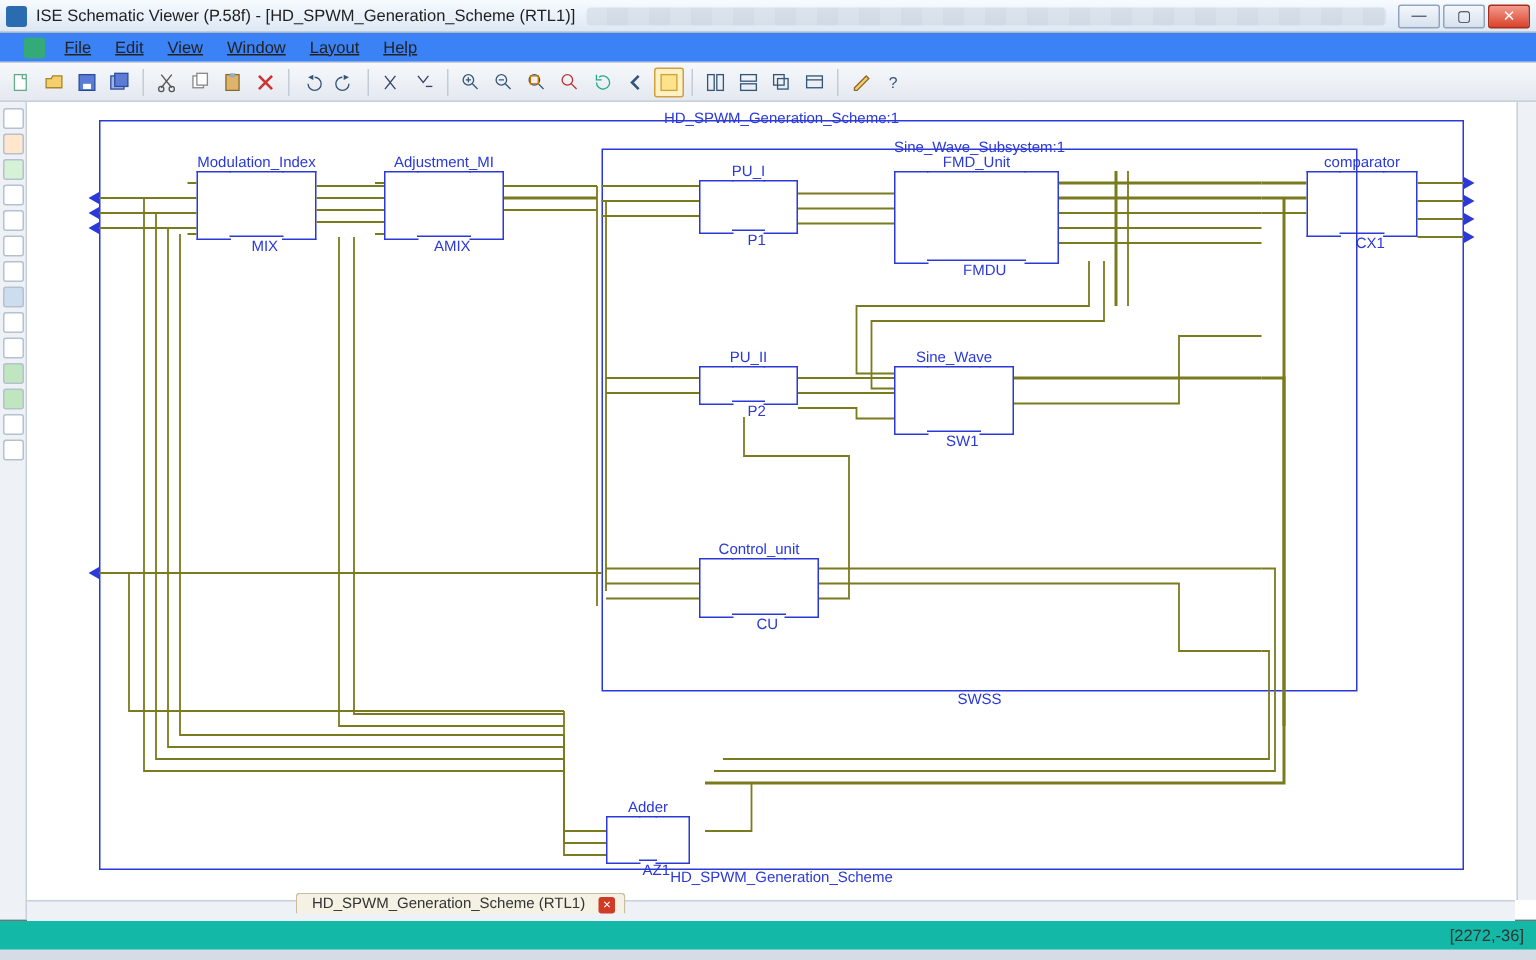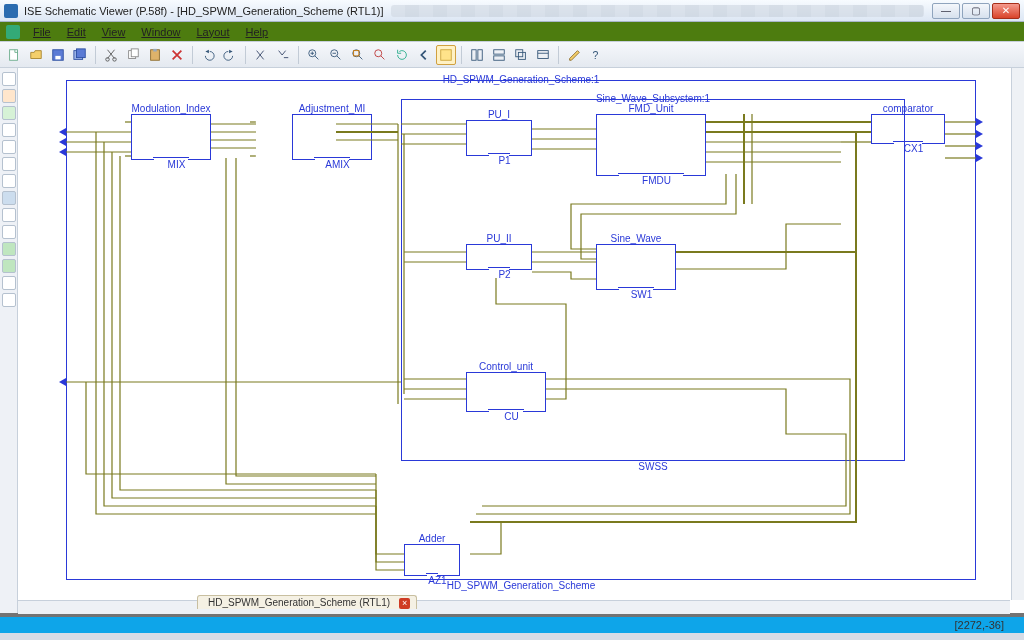--- a/index.html
+++ b/index.html
@@ -5,21 +5,21 @@
   * { box-sizing: border-box; margin: 0; padding: 0; }
   html, body { width: 1024px; height: 640px; overflow: hidden; font-family: "Segoe UI", Tahoma, sans-serif; font-size: 11px; background:#d6dce6; }
   
   .titlebar { height: 22px; background: linear-gradient(#f7fbff,#dde7f4); border-bottom:1px solid #a8b6c9; display:flex; align-items:center; padding:0 4px; }
   .titlebar .ico { width:14px;height:14px; background:#2b6cb0; border-radius:2px; margin-right:6px;}
   .titlebar .title { flex:0 0 auto; color:#222;}
   .titlebar .blurred { flex:1; margin:0 8px; height:12px; background:repeating-linear-gradient(90deg,#d0d8e2 0 14px,#c6cfda 14px 28px); border-radius:3px; filter:blur(0.5px); opacity:.6;}
   .winbtns { display:flex; gap:2px;}
   .winbtn { width:28px;height:16px;border:1px solid #8fa4bd;border-radius:2px;background:linear-gradient(#f4f7fb,#d7e1ee);display:flex;align-items:center;justify-content:center;font-size:10px;color:#334;}
   .winbtn.close{background:linear-gradient(#f49a8e,#d9432a);color:#fff;border-color:#a62e1a;}
-  .menubar { height:20px; background:#4d7c0f;border-bottom:1px solid #c7d0db; display:flex; align-items:center; padding-left:6px; gap:2px;}
+  .menubar { height:20px; background:#3b82f6;border-bottom:1px solid #c7d0db; display:flex; align-items:center; padding-left:16px; gap:2px;}
   .menubar .sysico{width:14px;height:14px;background:#3a7; border-radius:2px;margin-right:4px;}
   .menubar .mitem{padding:1px 7px;color:#222;}
   .menubar .mitem u{text-decoration:underline;}
   .toolbar { height:26px; background:linear-gradient(#f6f8fb,#e4e9f0); border-bottom:1px solid #c7d0db; display:flex; align-items:center; padding:0 4px; gap:2px;}
   .tbtn{width:20px;height:20px;border:1px solid transparent;border-radius:2px;display:flex;align-items:center;justify-content:center;}
   .tsep{width:1px;height:18px;background:#c2cbd6;margin:0 3px;}
   .tbtn svg{width:14px;height:14px;}
   .tbtn.sel{border-color:#d0a040;background:#fff1c4;}
   
   .main{position:relative;height:545px;display:flex;}
@@ -42,21 +42,21 @@
   .comp .body::after{right:0;border-left:none;}
   .comp .mid{position:absolute;left:22px;right:22px;top:0;bottom:0;border-top:1.5px solid #2a39d8;border-bottom:1.5px solid #2a39d8;}
   
   .tri{position:absolute;width:0;height:0;border-top:4px solid transparent;border-bottom:4px solid transparent;}
   .tri.l{border-right:7px solid #2a39d8;}
   .tri.r{border-left:7px solid #2a39d8;}
   
   .wire{stroke:#7a7a1e;stroke-width:1.2;fill:none;}
   .wire.bus{stroke-width:2;}
   
-  .statusbar{height:20px;background:#0ea5e9;border-top:4px solid #737373;display:flex;align-items:center;justify-content:flex-end;padding:0 20px;font-size:11px;color:#333;}
+  .statusbar{height:20px;background:#14b8a6;border-top:1px solid #737373;display:flex;align-items:center;justify-content:flex-end;padding:0 8px;font-size:11px;color:#333;}
   
   .doctabs{position:absolute;left:160px;bottom:2px;height:18px;display:flex;align-items:center;margin-left:19px;}
   .doctab{background:#f5f1e4;border:1px solid #c8bfa0;border-bottom:none;border-radius:3px 3px 0 0;padding:1px 26px 1px 10px;position:relative;font-size:10px;color:#333;}
   .doctab .x{position:absolute;right:6px;top:2px;width:11px;height:11px;background:#cf3b24;border-radius:2px;color:#fff;font-size:9px;line-height:11px;text-align:center;}
   
   .hscroll{position:absolute;left:0;right:14px;bottom:-1px;height:14px;background:#eef1f5;border-top:1px solid #c7d0db;}
   .vscroll{position:absolute;right:-1px;top:0;bottom:13px;width:14px;background:#eef1f5;border-left:1px solid #c7d0db;}
 </style>
 </head>
 <body>
@@ -273,21 +273,21 @@
       </div>
 
       <div class="comp" style="left:105px;top:40px;width:80px;height:44px;">
         <div class="ctop">Modulation_Index</div>
         <div class="body">
             <div class="mid"></div>
           </div>
         <div class="cbot">MIX</div>
       </div>
 
-      <div class="comp" style="left:230px;top:40px;width:80px;height:44px;margin-left:36px;">
+      <div class="comp" style="left:230px;top:40px;width:80px;height:44px;">
         <div class="ctop">Adjustment_MI</div>
         <div class="body">
             <div class="mid"></div>
           </div>
         <div class="cbot">AMIX</div>
       </div>
 
       <div class="comp" style="left:440px;top:46px;width:66px;height:34px;">
         <div class="ctop">PU_I</div>
         <div class="body">
@@ -321,21 +321,21 @@
       </div>
 
       <div class="comp" style="left:440px;top:298px;width:80px;height:38px;">
         <div class="ctop">Control_unit</div>
         <div class="body">
             <div class="mid"></div>
           </div>
         <div class="cbot">CU</div>
       </div>
 
-      <div class="comp" style="left:845px;top:40px;width:74px;height:28px;">
+      <div class="comp" style="left:845px;top:40px;width:74px;height:42px;">
         <div class="ctop">comparator</div>
         <div class="body">
             <div class="mid"></div>
           </div>
         <div class="cbot">CX1</div>
       </div>
 
       <div class="comp" style="left:378px;top:470px;width:56px;height:30px;">
         <div class="ctop">Adder</div>
         <div class="body">

